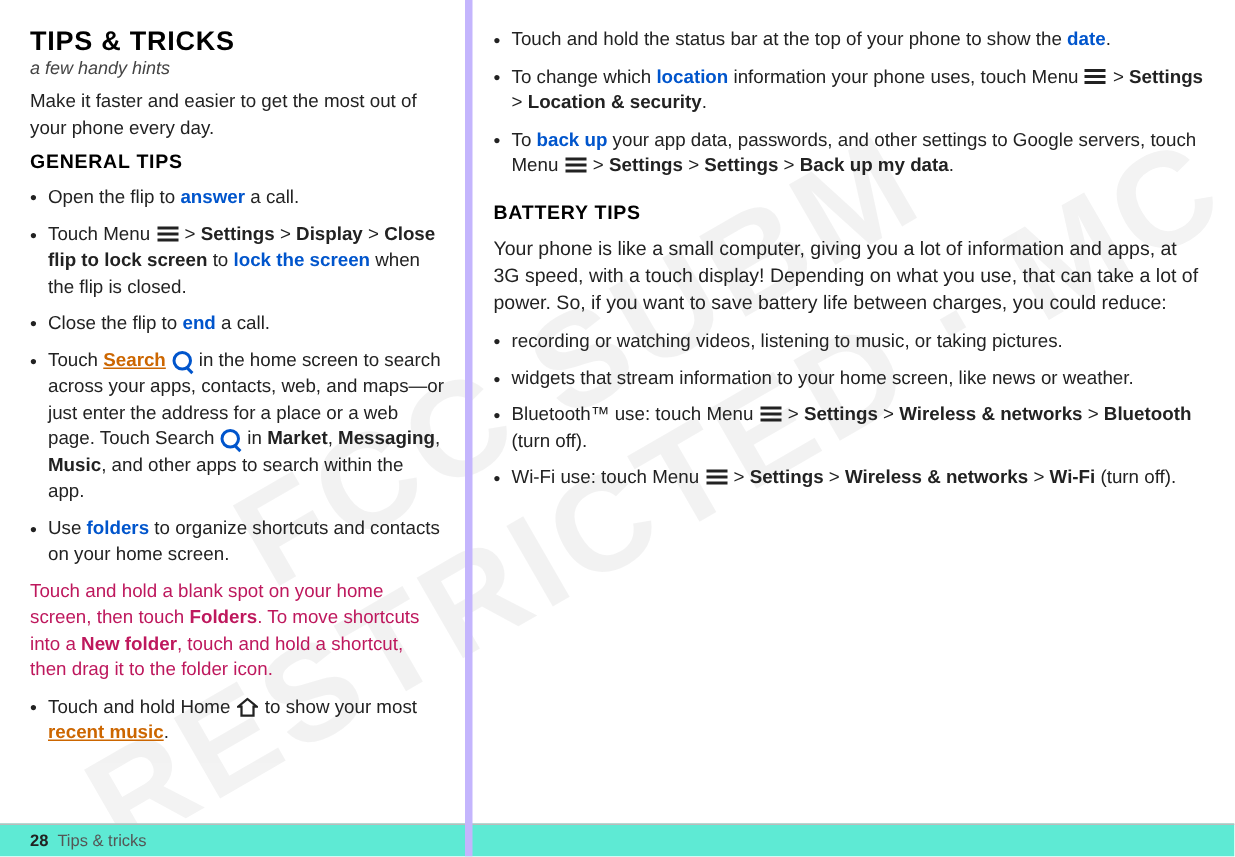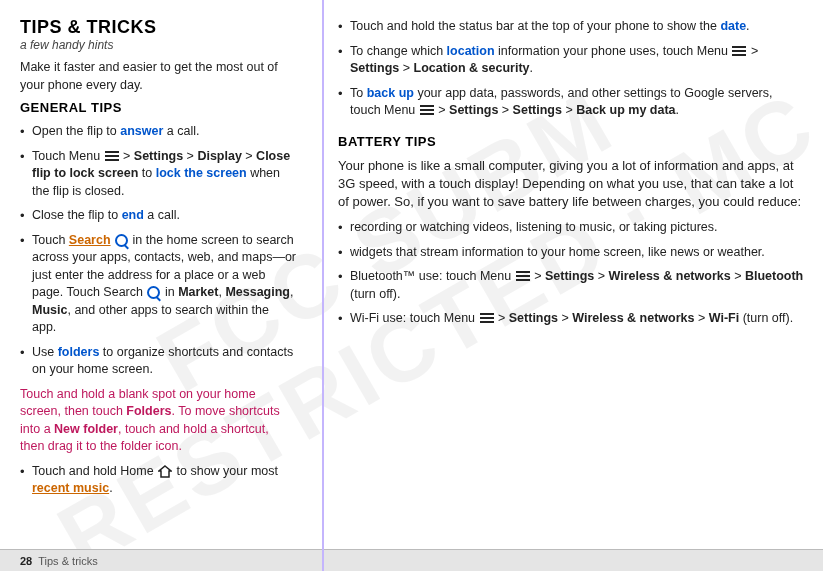--- a/index.html
+++ b/index.html
@@ -45,22 +45,21 @@
 
     .left-col {
       width: 310px;
       padding: 18px 14px 18px 20px;
       flex-shrink: 0;
     }
 
     .right-col {
       width: 513px;
       padding: 18px 18px 18px 14px;
-      border-left: 2px solid #c4b5fd;
-      margin-left: 12px;
+      border-left: 5px solid #c4b5fd;
     }
 
     h1.tips-title {
       font-size: 18px;
       font-weight: bold;
       color: #000;
       text-transform: uppercase;
       letter-spacing: 0.5px;
       line-height: 1.1;
     }
@@ -170,21 +169,21 @@
     .bold {
       font-weight: bold;
     }
 
     .footer-bar {
       position: absolute;
       bottom: 0;
       left: 0;
       right: 0;
       height: 22px;
-      background: #e5e5e5;
+      background: #5eead4;
       border-top: 1px solid #bbb;
       display: flex;
       align-items: center;
       padding: 0 20px;
       font-size: 11px;
       color: #555;
     }
 
     .footer-bar .page-num {
       font-weight: bold;

